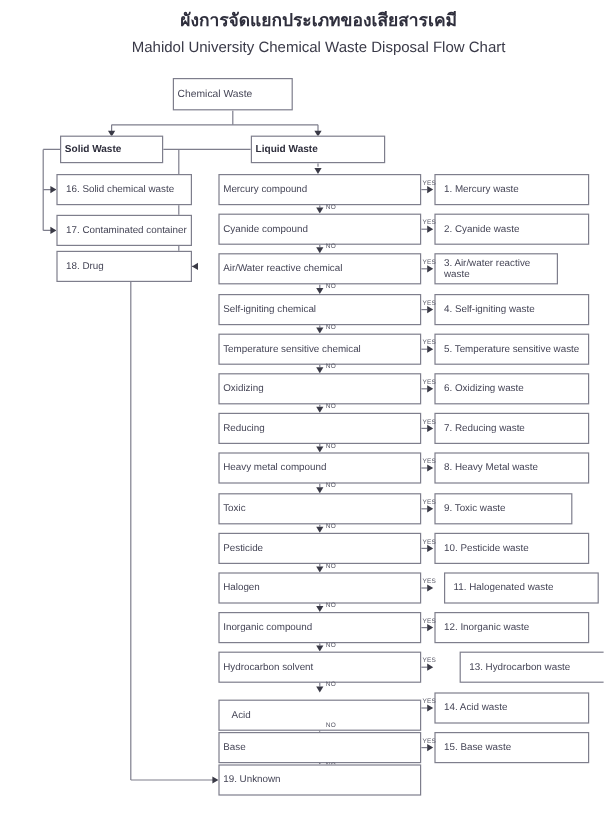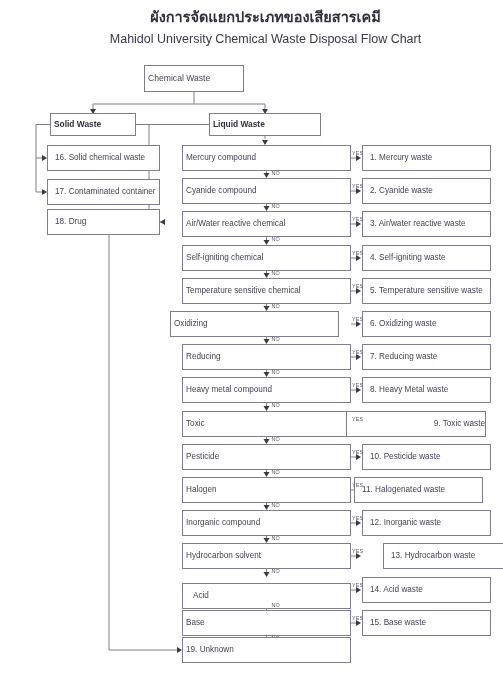--- a/index.html
+++ b/index.html
@@ -164,42 +164,42 @@
         <span>Cyanide compound</span>
       </div>
       <div class="node left" style="left: 348px; top: 178px; width: 129px; height: 26px;">
         <span>2.  Cyanide waste</span>
       </div>
       <div class="edge-label" style="left: 338px; top: 183px;">YES</div>
       <div class="edge-label" style="left: 257.5px; top: 203px;">NO</div>
       <div class="node center" style="left: 168px; top: 211px; width: 169px; height: 26px;">
         <span>Air/Water reactive chemical</span>
       </div>
-      <div class="node left" style="left: 348px; top: 211px; width: 129px; height: 26px;">
+      <div class="node left" style="left: 348px; top: 211px; width: 103px; height: 26px;">
         <span>3. Air/water reactive waste</span>
       </div>
       <div class="edge-label" style="left: 338px; top: 216px;">YES</div>
       <div class="edge-label" style="left: 257.5px; top: 236px;">NO</div>
       <div class="node center" style="left: 168px; top: 245px; width: 169px; height: 26px;">
         <span>Self-igniting chemical</span>
       </div>
       <div class="node left" style="left: 348px; top: 245px; width: 129px; height: 26px;">
         <span>4. Self-igniting waste</span>
       </div>
       <div class="edge-label" style="left: 338px; top: 250px;">YES</div>
       <div class="edge-label" style="left: 257.5px; top: 270px;">NO</div>
       <div class="node center" style="left: 168px; top: 278px; width: 169px; height: 26px;">
         <span>Temperature sensitive chemical</span>
       </div>
       <div class="node left" style="left: 348px; top: 278px; width: 129px; height: 26px;">
         <span>5. Temperature sensitive waste</span>
       </div>
       <div class="edge-label" style="left: 338px; top: 283px;">YES</div>
       <div class="edge-label" style="left: 257.5px; top: 303px;">NO</div>
-      <div class="node center" style="left: 156px; top: 311px; width: 169px; height: 26px;">
+      <div class="node center" style="left: 168px; top: 311px; width: 169px; height: 26px;">
         <span>Oxidizing</span>
       </div>
       <div class="node left" style="left: 348px; top: 311px; width: 129px; height: 26px;">
         <span>6. Oxidizing waste</span>
       </div>
       <div class="edge-label" style="left: 338px; top: 316px;">YES</div>
       <div class="edge-label" style="left: 257.5px; top: 336px;">NO</div>
       <div class="node center" style="left: 168px; top: 344px; width: 169px; height: 26px;">
         <span>Reducing</span>
       </div>
@@ -212,37 +212,37 @@
         <span>Heavy metal compound</span>
       </div>
       <div class="node left" style="left: 348px; top: 377px; width: 129px; height: 26px;">
         <span>8. Heavy Metal waste</span>
       </div>
       <div class="edge-label" style="left: 338px; top: 382px;">YES</div>
       <div class="edge-label" style="left: 257.5px; top: 402px;">NO</div>
       <div class="node center" style="left: 168px; top: 411px; width: 169px; height: 26px;">
         <span>Toxic</span>
       </div>
-      <div class="node left" style="left: 332px; top: 411px; width: 140px; height: 26px; justify-content: flex-end;">
+      <div class="node left" style="left: 348px; top: 411px; width: 115px; height: 26px;">
         <span>9. Toxic waste</span>
       </div>
       <div class="edge-label" style="left: 338px; top: 416px;">YES</div>
       <div class="edge-label" style="left: 257.5px; top: 436px;">NO</div>
       <div class="node center" style="left: 168px; top: 444px; width: 169px; height: 26px;">
         <span>Pesticide</span>
       </div>
       <div class="node left" style="left: 348px; top: 444px; width: 129px; height: 26px;">
         <span>10. Pesticide waste</span>
       </div>
       <div class="edge-label" style="left: 338px; top: 449px;">YES</div>
       <div class="edge-label" style="left: 257.5px; top: 469px;">NO</div>
       <div class="node center" style="left: 168px; top: 477px; width: 169px; height: 26px;">
         <span>Halogen</span>
       </div>
-      <div class="node left" style="left: 340px; top: 477px; width: 129px; height: 26px;">
+      <div class="node left" style="left: 356px; top: 477px; width: 129px; height: 26px;">
         <span>11. Halogenated waste</span>
       </div>
       <div class="edge-label" style="left: 338px; top: 482px;">YES</div>
       <div class="edge-label" style="left: 257.5px; top: 502px;">NO</div>
       <div class="node center" style="left: 168px; top: 510px; width: 169px; height: 26px;">
         <span>Inorganic compound</span>
       </div>
       <div class="node left" style="left: 348px; top: 510px; width: 129px; height: 26px;">
         <span>12. Inorganic waste</span>
       </div>

